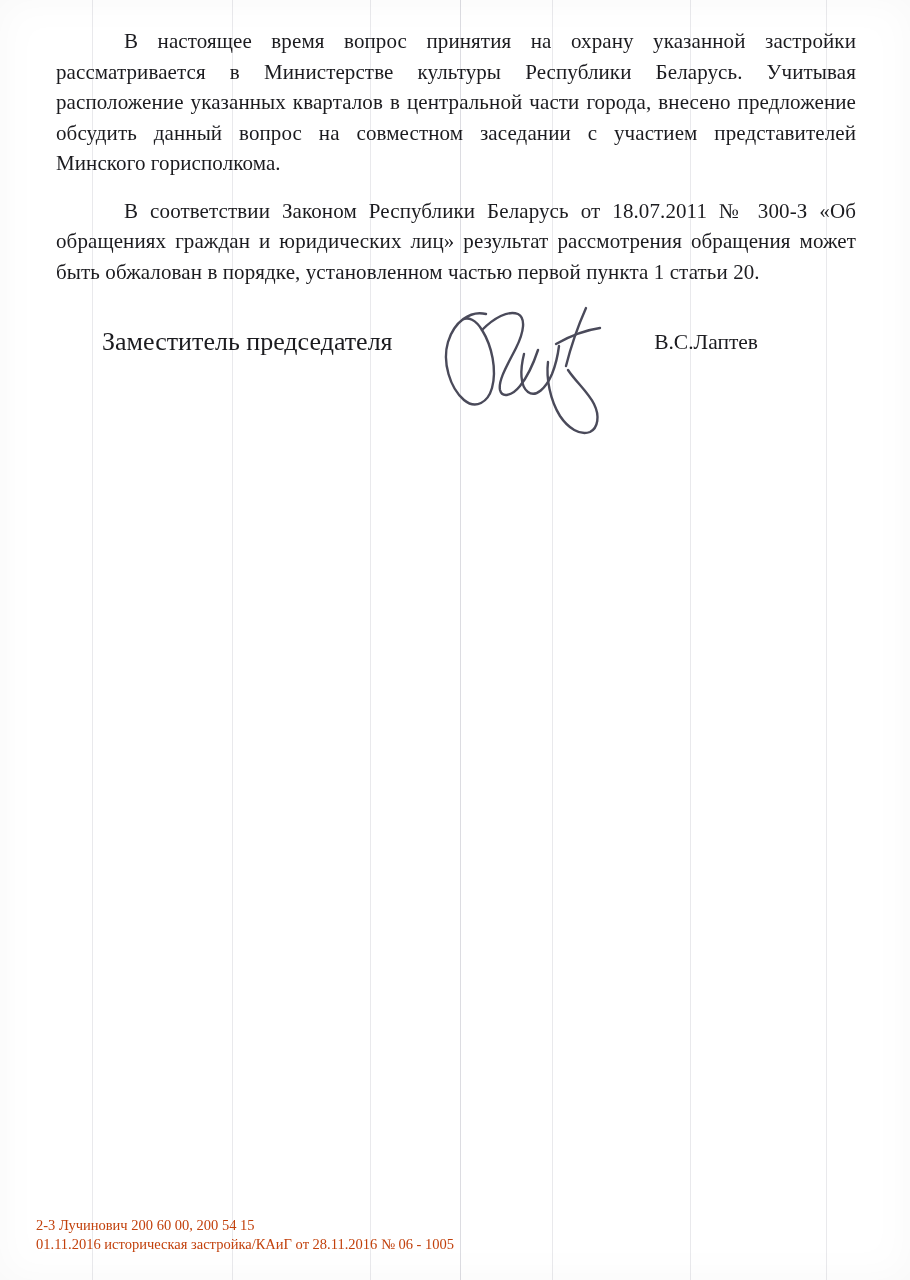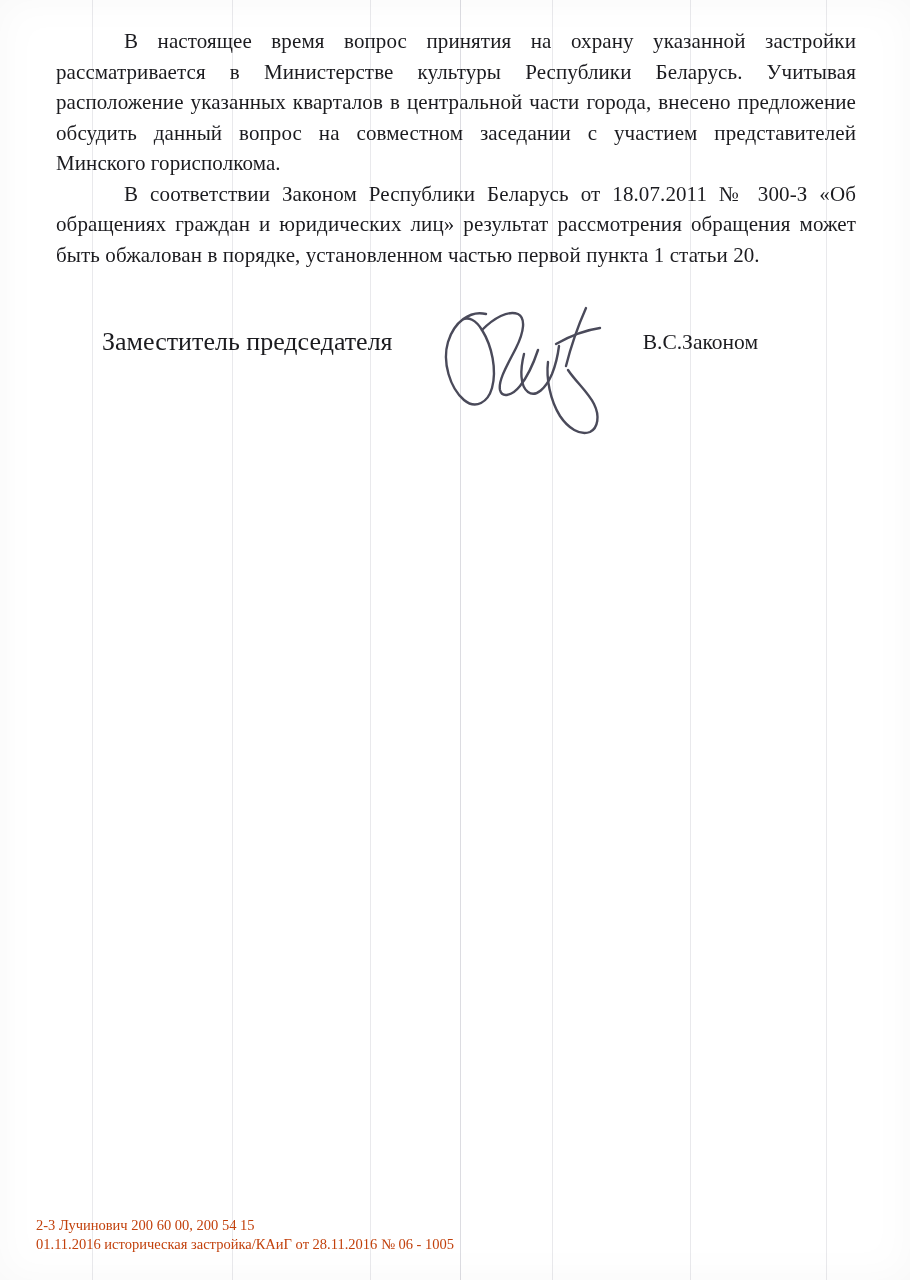--- a/index.html
+++ b/index.html
@@ -47,21 +47,21 @@
   .para {
     margin: 0;
     text-align: justify;
     text-justify: inter-word;
     font-size: 21px;
     line-height: 30.5px;
     text-indent: 68px;
     letter-spacing: 0.1px;
   }
   .para.second {
-    margin-top: 0px;
+    margin-top: 17px;
   }
 
   .signature-block {
     position: absolute;
     left: 56px;
     top: 328px;
     width: 800px;
     height: 40px;
   }
   .sig-role {
@@ -132,21 +132,21 @@
 
 <div class="page">
 
   <div class="body-copy">
     <p class="para">В настоящее время вопрос принятия на охрану указанной застройки рассматривается в Министерстве культуры Республики Беларусь. Учитывая расположение указанных кварталов в центральной части города, внесено предложение обсудить данный вопрос на совместном заседании с участием представителей Минского горисполкома.</p>
     <p class="para second">В соответствии Законом Республики Беларусь от 18.07.2011 № 300-З «Об обращениях граждан и юридических лиц» результат рассмотрения обращения может быть обжалован в порядке, установленном частью первой пункта 1 статьи 20.</p>
   </div>
 
   <div class="signature-block">
     <div class="sig-role">Заместитель председателя</div>
-    <div class="sig-name">В.С.Законом</div>
+    <div class="sig-name">В.С.Лаптев</div>
   </div>
 
   <div class="handwriting">
     <svg width="230" height="150" viewBox="0 0 230 150" fill="none" xmlns="http://www.w3.org/2000/svg">
       <g stroke="#4a4a5a" stroke-width="2.4" stroke-linecap="round" stroke-linejoin="round" fill="none">
         <path d="M66 18 C50 14, 34 26, 28 46 C22 66, 30 92, 44 104 C56 114, 68 106, 72 92 C77 74, 72 50, 62 34 C56 24, 48 20, 42 24"></path>
         <path d="M62 34 C74 22, 88 14, 98 18 C106 22, 104 36, 96 52 C88 68, 78 84, 80 94 C82 102, 92 100, 100 90 C108 80, 114 66, 118 54"></path>
         <path d="M104 58 C100 74, 100 90, 108 96 C116 102, 126 92, 132 78 C136 68, 138 58, 139 50"></path>
         <path d="M128 66 C126 82, 130 104, 140 120 C148 132, 160 140, 170 136 C178 132, 180 120, 174 108 C168 96, 156 86, 148 74"></path>
         <path d="M146 70 C150 54, 158 30, 166 12"></path>

